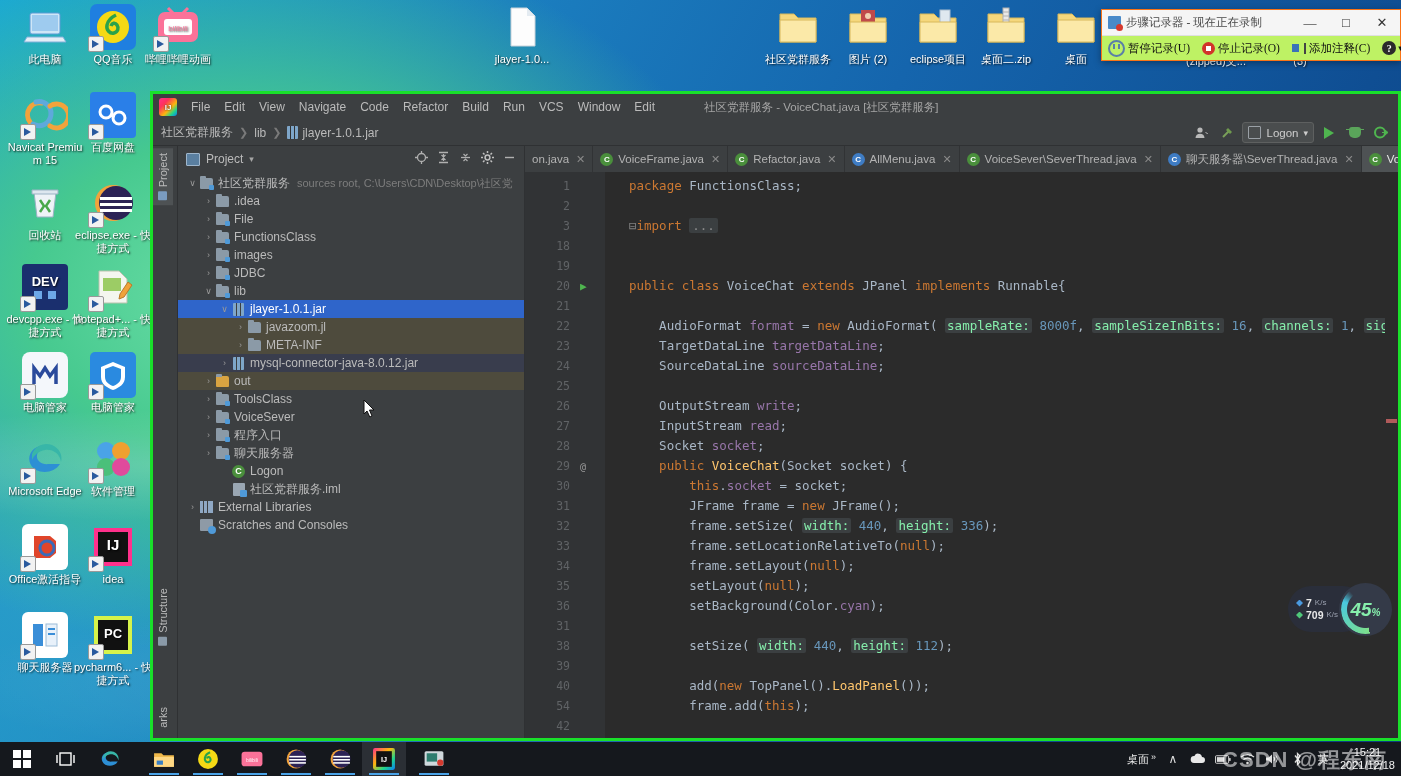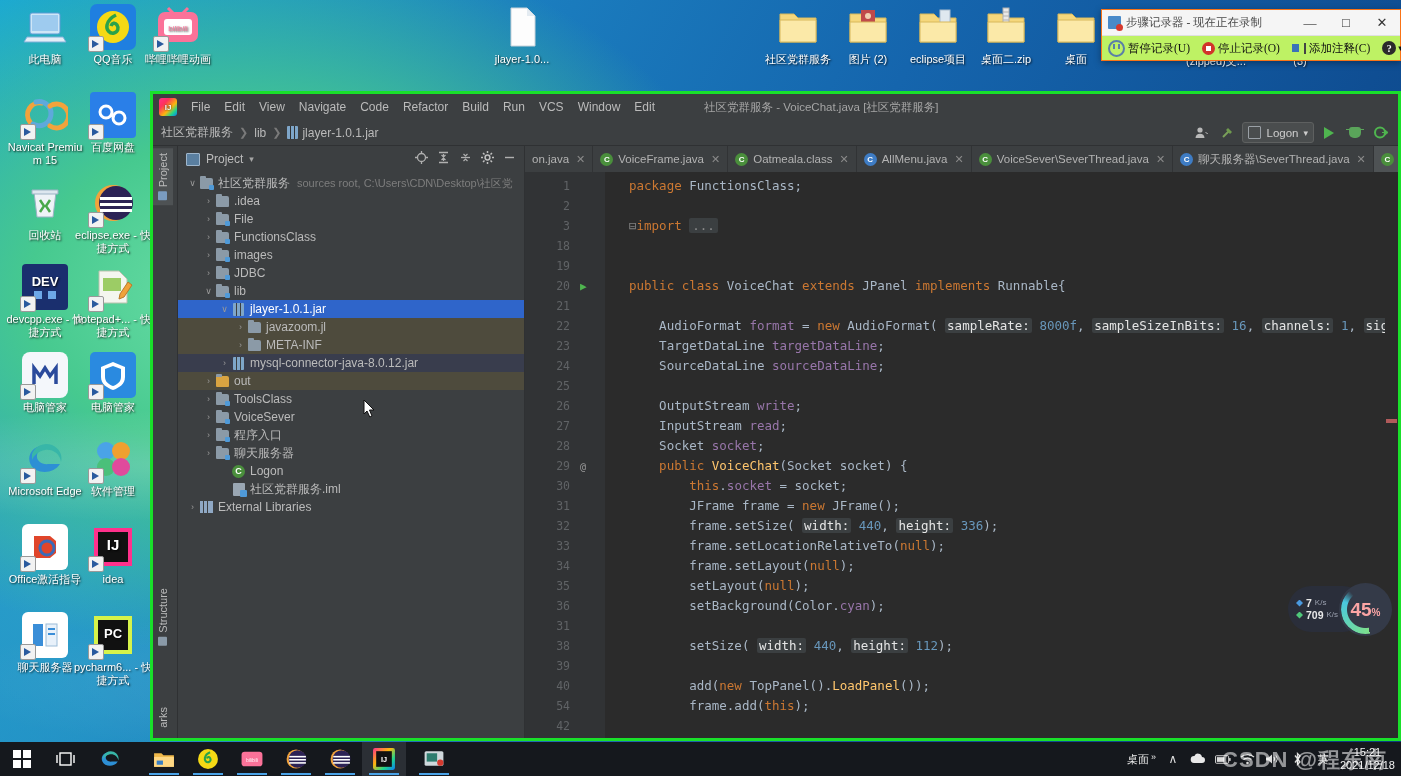--- a/index.html
+++ b/index.html
@@ -134,21 +134,21 @@
   .ci.green{background:#4a8f3c;} .ci.blue{background:#3e7cc4;}
   .code{flex:1;display:flex;overflow:hidden;position:relative;background:#2b2b2b;
     font-family:"DejaVu Sans Mono","Liberation Mono",monospace;font-size:12.5px;}
   .gutter{width:52px;flex:none;background:#313335;color:#606366;text-align:right;padding-top:4px;}
   .gline{height:20px;line-height:20px;padding-right:7px;font-size:11.5px;position:relative;}
   .gwide{width:28px;flex:none;background:#313335;padding-top:4px;}
   .codecol{flex:1;padding-top:4px;overflow:hidden;position:relative;white-space:pre;color:#a9b7c6;}
   .cline{height:20px;line-height:20px;padding-left:8px;margin-left:16px;}
   .kw{color:#cc7832;} .num{color:#6897bb;} .fn{color:#ffc66d;}
   .fld{color:#9876aa;} .typ{color:#a9b7c6;}
-  .hint{background:#3b3f41;color:#e5e5e5;border-radius:2px;padding:0 2px;}
+  .hint{background:#3b3f41;color:#86efac;border-radius:2px;padding:0 2px;}
   .foldmark{color:#808080;}
   .collapsed{background:#3b3f41;color:#8a8a8a;border-radius:2px;padding:0 3px;}
   .rightgutter{position:absolute;right:0;top:0;width:13px;height:100%;background:#2b2b2b;}
   .errmark{position:absolute;right:1px;width:11px;height:4px;background:#b05a5a;}
 
   
   #netw{position:absolute;left:1288px;top:583px;width:104px;height:53px;}
   .netpill{position:absolute;left:0;top:3px;width:78px;height:46px;background:#2a2e3a;border-radius:23px;
     display:flex;flex-direction:column;justify-content:center;padding-left:8px;box-sizing:border-box;}
   .netrow{display:flex;align-items:center;gap:3px;color:#e8e8e8;font-size:9.5px;line-height:12px;white-space:nowrap;}
@@ -156,21 +156,21 @@
   .netrow .u{color:#9aa0ae;font-size:8px;}
   .dot{width:7px;height:7px;}
   .dot.up{background:#4a9ae0;clip-path:polygon(50% 0,100% 50%,50% 100%,0 50%);}
   .dot.dn{background:#4fc87a;clip-path:polygon(50% 0,100% 50%,50% 100%,0 50%);}
   .netcirc{position:absolute;right:0;top:0;width:53px;height:53px;border-radius:50%;background:#343a48;
     display:flex;align-items:center;justify-content:center;}
   .netcirc .ring{position:absolute;left:2px;top:2px;width:49px;height:49px;border-radius:50%;
     background:conic-gradient(from 170deg,#7ee08a 0deg,#49c7e0 120deg, rgba(0,0,0,0) 150deg);
     -webkit-mask:radial-gradient(circle, transparent 18px, #000 19px);
             mask:radial-gradient(circle, transparent 18px, #000 19px);}
-  .netcirc .pct{position:relative;color:#fca5a5;font-size:19px;font-weight:bold;}
+  .netcirc .pct{position:relative;color:#86efac;font-size:19px;font-weight:bold;font-style:italic;}
   .netcirc .pct span{font-size:10px;}
 
   
   #taskbar{position:absolute;left:0;bottom:0;width:1401px;height:34px;background:#15181d;display:flex;align-items:center;}
   .tbitem{width:44px;height:34px;display:flex;align-items:center;justify-content:center;position:relative;}
   .tbitem.act{background:#2b2f35;}
   .tbitem.act:after{content:"";position:absolute;left:7px;bottom:1px;width:30px;height:2px;background:#4aa3e8;}
   .tbitem.open:after{content:"";position:absolute;left:7px;bottom:1px;width:30px;height:2px;background:#4aa3e8;}
   .traybox{margin-left:auto;display:flex;align-items:center;gap:9px;padding-right:6px;color:#e8e8e8;font-size:11px;}
   .trayico{width:16px;height:16px;display:flex;align-items:center;justify-content:center;color:#dcdcdc;font-size:12px;}
@@ -678,37 +678,44 @@
               </span>
               <span>社区党群服务.iml</span>
             </div>
             <div class="trow" style="padding-left: 8px;">
               <span class="arr">›</span>
               <span class="ic">
                 <span class="libico"></span>
               </span>
               <span>External Libraries</span>
             </div>
+            <div class="trow" style="padding-left: 8px;">
+              <span class="arr"></span>
+              <span class="ic">
+                <span class="scrico"></span>
+              </span>
+              <span>Scratches and Consoles</span>
+            </div>
           </div>
     </div>
 
     <div class="editorarea">
       <div class="tabsbar" id="tabs-container">
             <div class="etab">
               <span>on.java</span>
               <span class="x">✕</span>
             </div>
             <div class="etab">
               <span class="ci green">C</span>
               <span>VoiceFrame.java</span>
               <span class="x">✕</span>
             </div>
             <div class="etab">
               <span class="ci green">C</span>
-              <span>Oatmeala.class</span>
+              <span>Refactor.java</span>
               <span class="x">✕</span>
             </div>
             <div class="etab">
               <span class="ci blue">C</span>
               <span>AllMenu.java</span>
               <span class="x">✕</span>
             </div>
             <div class="etab">
               <span class="ci green">C</span>
               <span>VoiceSever\SeverThread.java</span>

